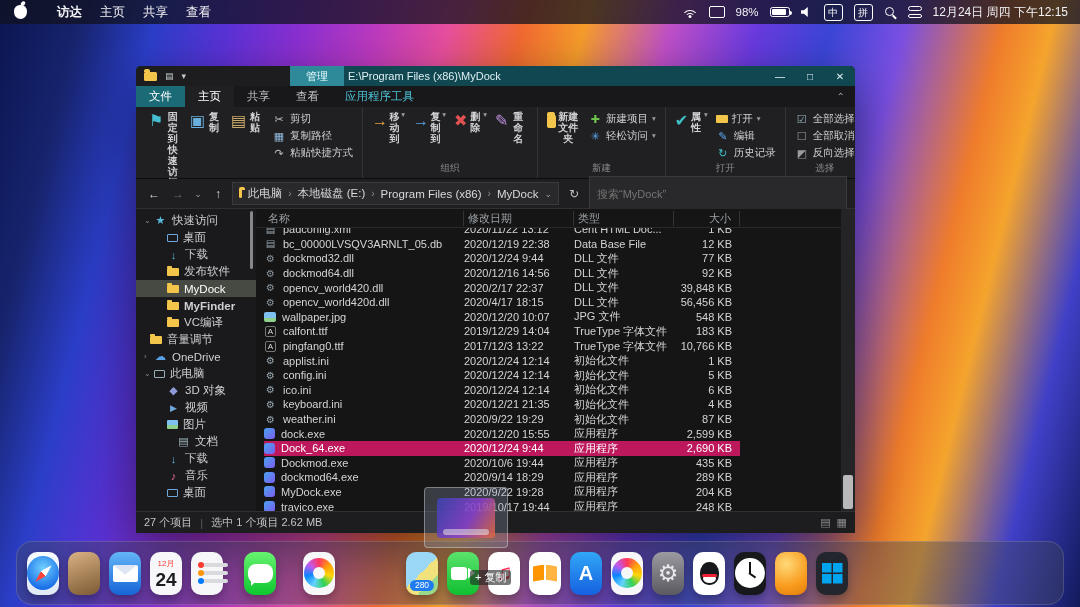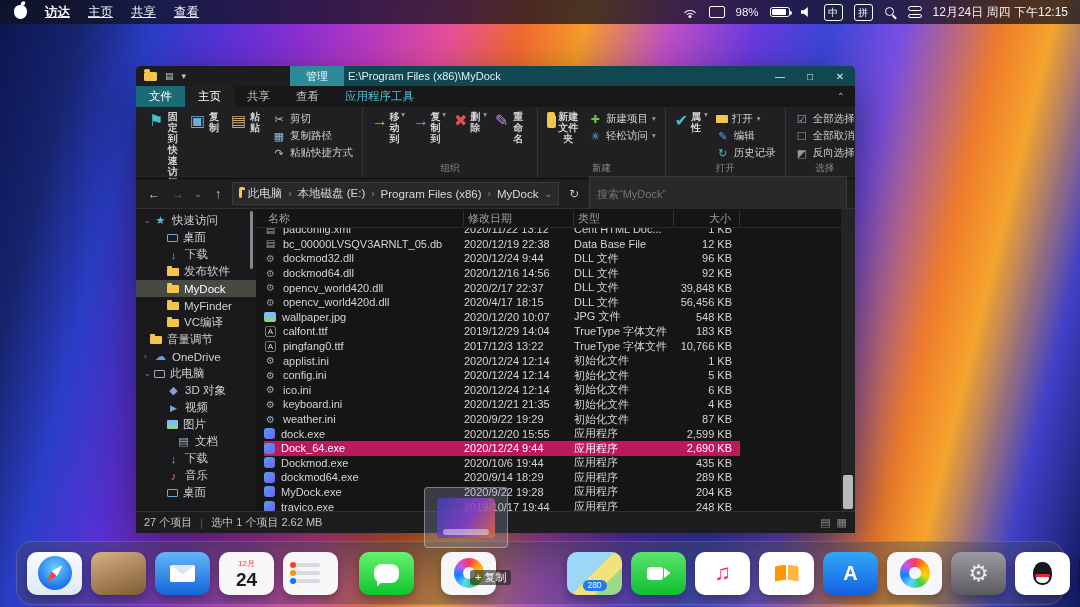--- a/index.html
+++ b/index.html
@@ -6,21 +6,21 @@
     font-family:"Liberation Sans","DejaVu Sans",sans-serif;}
   body{position:relative;
     background:linear-gradient(104deg,
       #0b1550 0%,#17246e 7%,#2b3ec8 13%,#5a32d8 19%,#8c2fd2 25%,#bc3ac0 31%,
       #e84f9e 37%,#f26a31 43%,#f79d2b 48%,#c050c8 55%,#6a3ae0 62%,#3b46d8 68%,
       #7a4fe2 74%,#ef7c2b 82%,#f5a42d 86%,#4040c8 93%,#121a5a 100%);}
 
   
   .menubar{position:absolute;top:0;left:0;right:0;height:24px;background:rgba(16,18,30,.74);
     display:flex;align-items:center;color:#f2f2f5;font-size:12.5px;z-index:40;}
-  .mb-left{display:flex;align-items:center;gap:18px;padding-left:14px;text-decoration:underline;}
+  .mb-left{display:flex;align-items:center;gap:30px;padding-left:14px;}
   .mb-menus{display:flex;gap:18px;}
   .mb-item{cursor:default;}
   .mb-bold{font-weight:bold;}
   .mb-right{margin-left:auto;display:flex;align-items:center;gap:11px;padding-right:12px;}
   .apple{width:13px;height:14px;background:#fff;border-radius:45% 45% 50% 50%;position:relative;display:inline-block;}
   .apple::before{content:"";position:absolute;top:-4px;left:56%;width:4px;height:5px;background:#fff;
     border-radius:60% 40% 60% 40%;transform:rotate(28deg);}
   .wifi{width:16px;height:11px;position:relative;overflow:hidden;display:inline-block;}
   .wifi i{position:absolute;left:50%;transform:translateX(-50%);border:1.6px solid #fff;
     border-color:#fff transparent transparent transparent;border-radius:50%;}
@@ -167,21 +167,21 @@
   .ghost-thumb{width:58px;height:40px;border-radius:4px;opacity:.85;position:relative;
     background:linear-gradient(120deg,#3c43b8,#8a3fd0 55%,#e86a3a);}
   .ghost-thumb::after{content:"";position:absolute;left:6px;right:6px;bottom:3px;height:6px;border-radius:3px;background:rgba(255,255,255,.55);}
   .ghost-label{position:absolute;left:470px;top:570px;z-index:61;background:rgba(30,30,30,.6);color:#fff;
     font-size:11px;line-height:15px;padding:0 5px;border-radius:3px;}
 
   
   .dock{position:absolute;left:16px;right:16px;bottom:2px;height:62px;border-radius:16px;
     background:rgba(65,70,90,.42);border:1px solid rgba(255,255,255,.14);display:flex;align-items:center;padding:0 10px;z-index:50;}
   .dock-items{display:flex;align-items:center;gap:9px;width:100%;}
-  .dock-item{width:55px;height:43px;border-radius:10px;display:flex;align-items:center;justify-content:center;
+  .dock-item{width:32px;height:43px;border-radius:10px;display:flex;align-items:center;justify-content:center;
     position:relative;flex:none;box-shadow:0 4px 8px rgba(0,0,0,.28);cursor:default;}
   .dock-safari{background:linear-gradient(180deg,#f8fbff,#dfe9f5);}
   .saf-c{width:34px;height:34px;border-radius:50%;background:radial-gradient(circle at 50% 35%,#6fd0ff,#1a6fe8 75%);
     display:flex;align-items:center;justify-content:center;}
   .saf-n{width:23px;height:7px;background:linear-gradient(90deg,#ff4338 50%,#fff 50%);
     clip-path:polygon(0 50%,50% 0,100% 50%,50% 100%);transform:rotate(-45deg);}
   .dock-brown-app{background:linear-gradient(160deg,#d9b183,#7c5a33);}
   .dock-mail{background:linear-gradient(180deg,#64b5f7,#1565d8);}
   .env{width:25px;height:17px;background:#fff;border-radius:2px;position:relative;overflow:hidden;}
   .env::before{content:"";position:absolute;inset:0;background:#dde6f2;clip-path:polygon(0 0,50% 60%,100% 0);}
@@ -453,21 +453,21 @@
         <div class="side-item" style="padding-left: 21px;">
           <span class="sexp"></span>
           <span class="si si-folder"></span>
           <span class="slab">发布软件</span>
         </div>
         <div class="side-item side-sel" style="padding-left: 21px;">
           <span class="sexp"></span>
           <span class="si si-folder"></span>
           <span class="slab">MyDock</span>
         </div>
-        <div class="side-item" style="padding-left: 21px;">
+        <div class="side-item" style="padding-left: 21px; font-weight: bold;">
           <span class="sexp"></span>
           <span class="si si-folder"></span>
           <span class="slab">MyFinder</span>
         </div>
         <div class="side-item" style="padding-left: 21px;">
           <span class="sexp"></span>
           <span class="si si-folder"></span>
           <span class="slab">VC编译</span>
         </div>
         <div class="side-item" style="padding-left: 4px;">
@@ -547,21 +547,21 @@
             <span class="c-type cell">Data Base File</span>
             <span class="c-size cell">12 KB</span>
           </div>
           <div class="frow">
             <span class="c-name cell">
               <span class="fi fi-dll"></span>
               <span class="fname">dockmod32.dll</span>
             </span>
             <span class="c-date cell">2020/12/24 9:44</span>
             <span class="c-type cell">DLL 文件</span>
-            <span class="c-size cell">96 KB</span>
+            <span class="c-size cell">77 KB</span>
           </div>
           <div class="frow">
             <span class="c-name cell">
               <span class="fi fi-dll"></span>
               <span class="fname">dockmod64.dll</span>
             </span>
             <span class="c-date cell">2020/12/16 14:56</span>
             <span class="c-type cell">DLL 文件</span>
             <span class="c-size cell">92 KB</span>
           </div>

